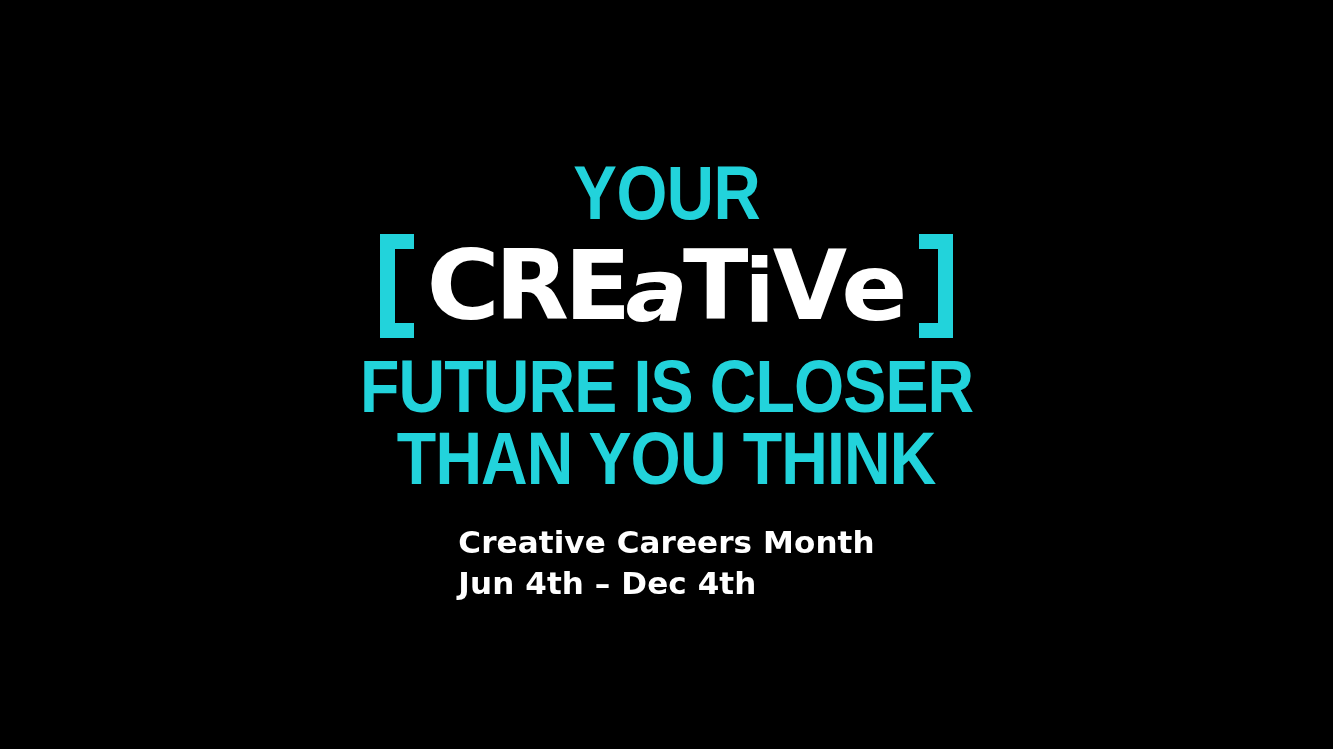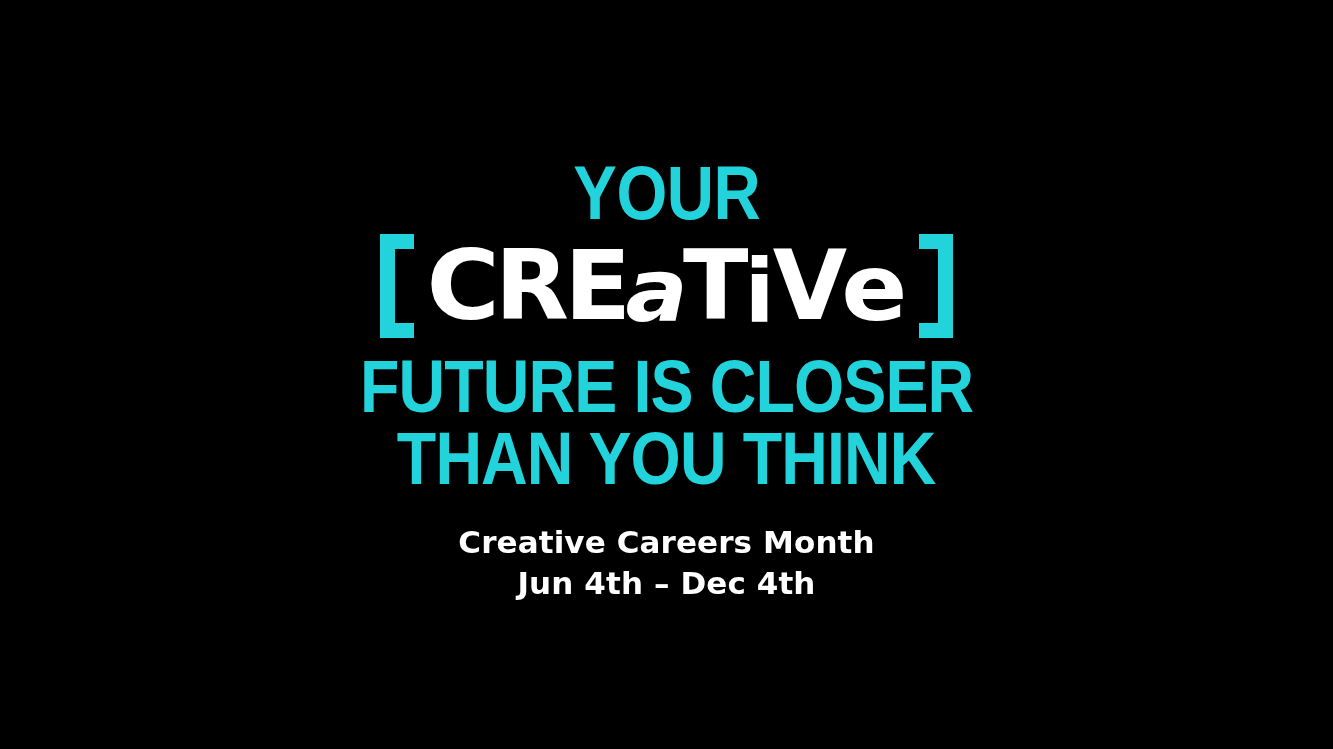--- a/index.html
+++ b/index.html
@@ -117,21 +117,21 @@
     transform: scaleX(0.86);
     transform-origin: center center;
     white-space: nowrap;
   }
   .line-head.l3 { margin-top: 12px; }
   .line-head.l4 { margin-top: 2px; }
 
   
   .subtitle {
     margin-top: 28px;
-    text-align: center;
+    text-align: left;
     color: #ffffff;
     font-family: "DejaVu Sans", sans-serif;
     font-weight: bold;
     font-size: 31px;
     line-height: 1.34;
     letter-spacing: 0.1px;
     white-space: nowrap;
   }
   .subtitle div { display: block; }
 </style>

